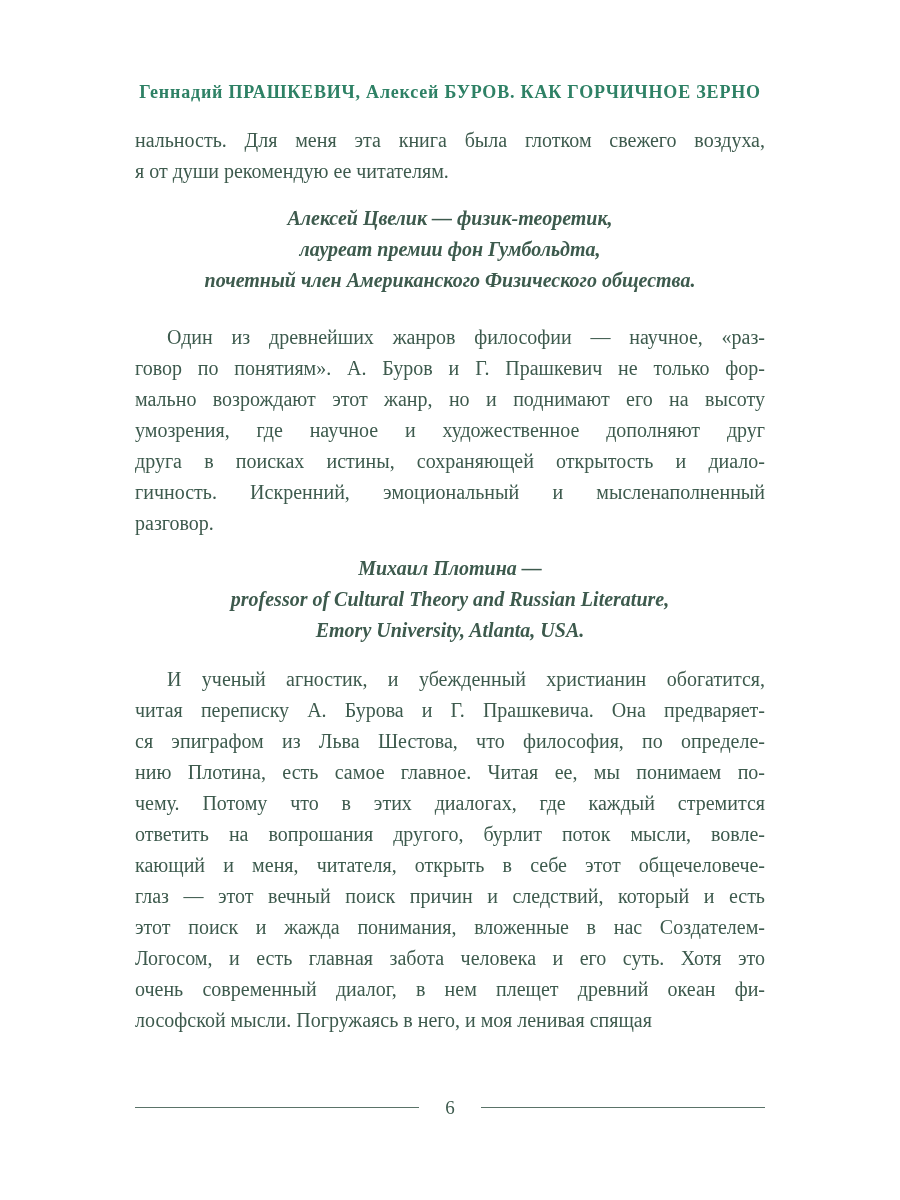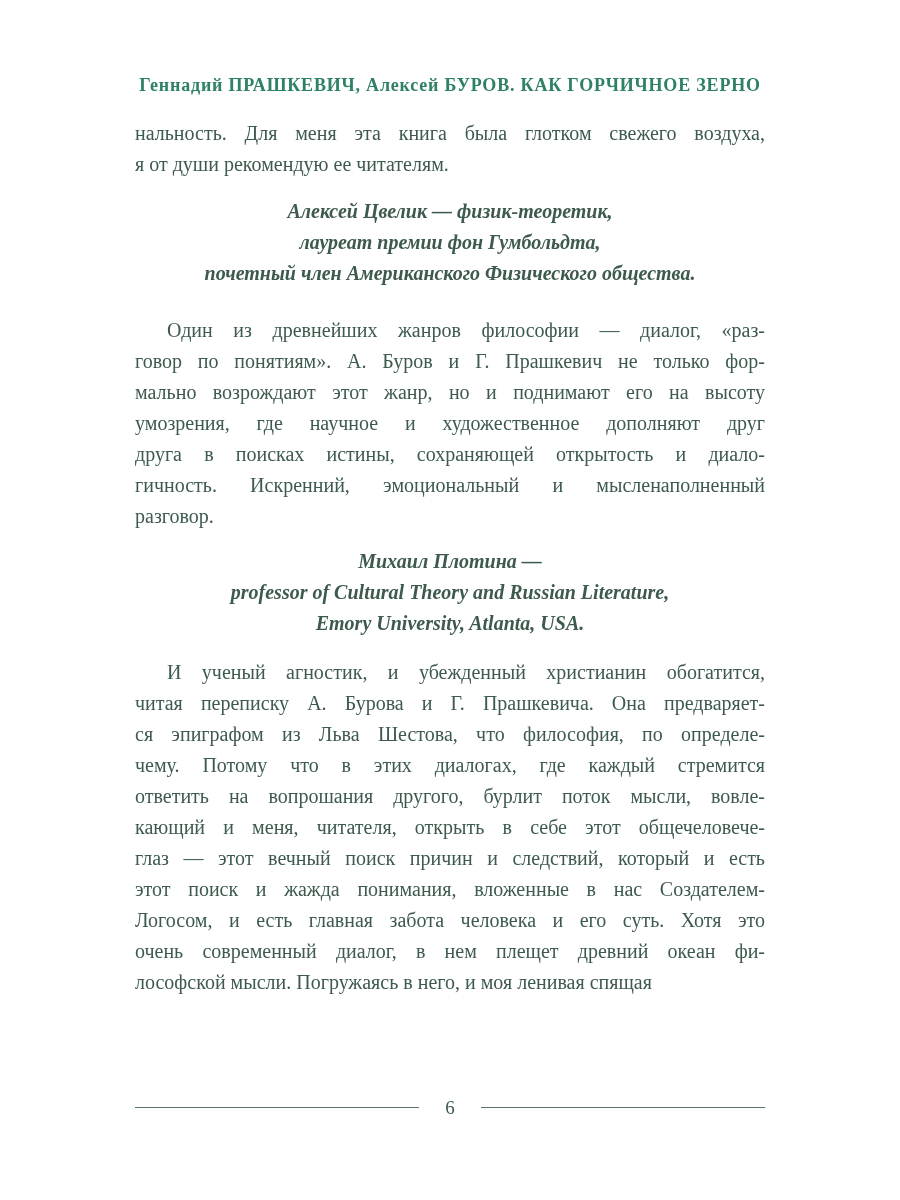--- a/index.html
+++ b/index.html
@@ -9,21 +9,21 @@
     height: 1200px;
     margin: 0 auto;
     background: var(--bg-color, #ffffff);
     color: var(--text-color, #3d5a4d);
     font-family: "Liberation Serif", "DejaVu Serif", serif;
     position: relative;
     overflow: hidden;
   }
   .content {
     width: 630px;
-    margin: 5px auto;
+    margin: 12px auto;
     padding-top: 70px;
   }
   .book-header {
     text-align: center;
     font-weight: bold;
     font-size: 18px;
     letter-spacing: 0.8px;
     color: var(--header-color, #2e8165);
     margin-bottom: 22px;
     white-space: nowrap;
@@ -82,39 +82,40 @@
         <div class="line last">я от души рекомендую ее читателям.</div>
       </div>
 
     <div class="attrib attrib1">
         <div class="line">Алексей Цвелик — физик-теоретик,</div>
         <div class="line">лауреат премии фон Гумбольдта,</div>
         <div class="line last">почетный член Американского Физического общества.</div>
       </div>
 
     <div class="para indent p2">
-        <div class="line">Один из древнейших жанров философии — диалог, «раз-</div>
+        <div class="line">Один из древнейших жанров философии — научное, «раз-</div>
         <div class="line">говор по понятиям». А. Буров и Г. Прашкевич не только фор-</div>
         <div class="line">мально возрождают этот жанр, но и поднимают его на высоту</div>
         <div class="line">умозрения, где научное и художественное дополняют друг</div>
         <div class="line">друга в поисках истины, сохраняющей открытость и диало-</div>
         <div class="line">гичность. Искренний, эмоциональный и мысленаполненный</div>
         <div class="line last">разговор.</div>
       </div>
 
     <div class="attrib attrib2">
         <div class="line">Михаил Плотина —</div>
         <div class="line">professor of Cultural Theory and Russian Literature,</div>
         <div class="line last">Emory University, Atlanta, USA.</div>
       </div>
 
     <div class="para indent p3">
         <div class="line">И ученый агностик, и убежденный христианин обогатится,</div>
         <div class="line">читая переписку А. Бурова и Г. Прашкевича. Она предваряет-</div>
         <div class="line">ся эпиграфом из Льва Шестова, что философия, по определе-</div>
+        <div class="line">нию Плотина, есть самое главное. Читая ее, мы понимаем по-</div>
         <div class="line">чему. Потому что в этих диалогах, где каждый стремится</div>
         <div class="line">ответить на вопрошания другого, бурлит поток мысли, вовле-</div>
         <div class="line">кающий и меня, читателя, открыть в себе этот общечеловече-</div>
         <div class="line">глаз — этот вечный поиск причин и следствий, который и есть</div>
         <div class="line">этот поиск и жажда понимания, вложенные в нас Создателем-</div>
         <div class="line">Логосом, и есть главная забота человека и его суть. Хотя это</div>
         <div class="line">очень современный диалог, в нем плещет древний океан фи-</div>
         <div class="line last">лософской мысли. Погружаясь в него, и моя ленивая спящая</div>
       </div>
 

